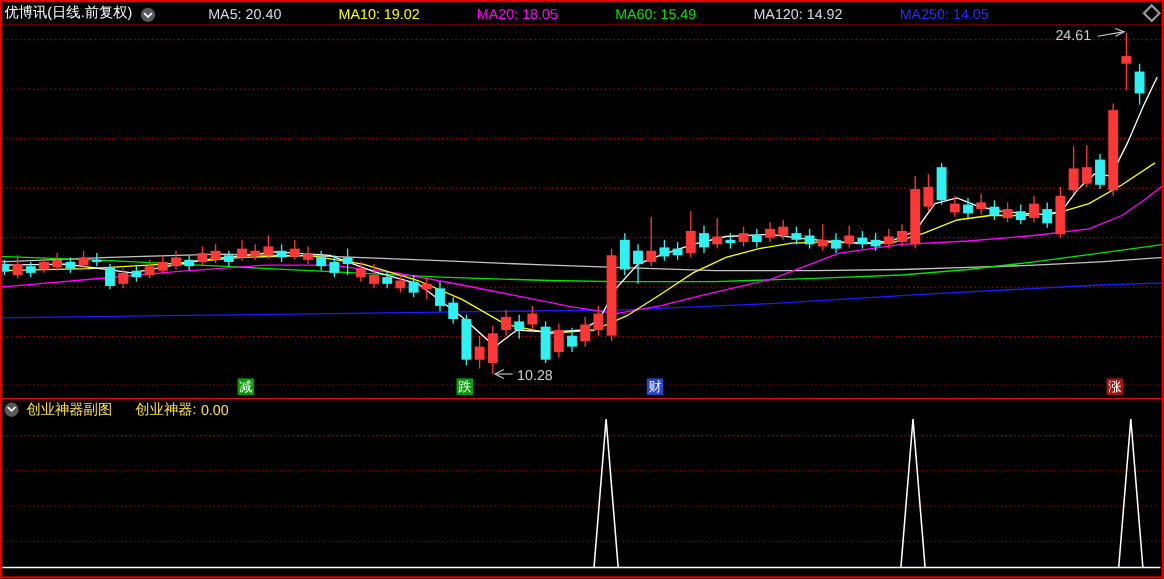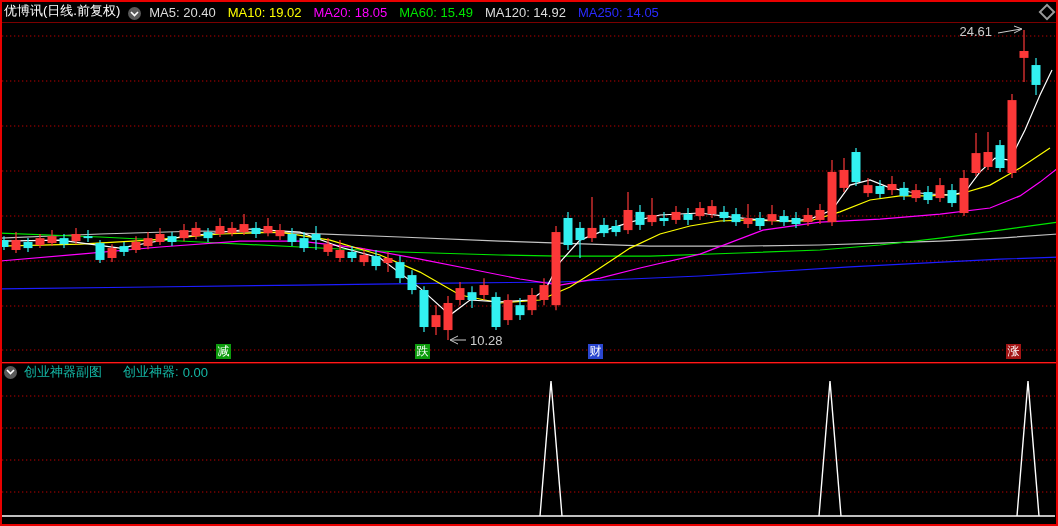--- a/index.html
+++ b/index.html
@@ -7,23 +7,23 @@
        font-family:"Liberation Sans","DejaVu Sans",sans-serif;}
   .frame{position:absolute;inset:0;border:2px solid #e80000;pointer-events:none;z-index:50;}
   .hdr-sep{position:absolute;left:0;top:22px;width:1058px;height:1px;background:#7a0000;z-index:5;}
   .panel-divider{position:absolute;left:0;top:362px;width:1058px;height:1px;background:#ff1a1a;z-index:6;}
   .panel-divider2{position:absolute;left:0;top:363px;width:1058px;height:1px;background:#6b0000;z-index:6;}
   .header{position:absolute;left:4px;top:3px;height:17px;display:flex;align-items:flex-end;gap:8px;z-index:10;
           font-size:13px;white-space:nowrap;}
   .title{color:#ffffff;}
   .circle-icon{width:13px;height:13px;border-radius:50%;background:#5a5a5a;display:inline-flex;
                align-items:center;justify-content:center;flex:0 0 auto;}
-  .ma-item{letter-spacing:0px;}
+  .ma-item{letter-spacing:0px;margin-left:40px;}
   .subhdr{position:absolute;left:4px;top:364px;height:16px;display:flex;align-items:center;gap:7px;
-          z-index:10;font-size:13px;color:#14b8a6;white-space:nowrap;}
+          z-index:10;font-size:13px;color:#fde047;white-space:nowrap;}
   .badge{position:absolute;top:344px;width:15px;height:15px;line-height:15px;text-align:center;
          font-size:12px;color:#ffffff;z-index:12;}
   .diamond{position:absolute;left:1041px;top:6px;width:8px;height:8px;border:2px solid #9a9a9a;
            transform:rotate(45deg);z-index:12;background:transparent;}
   svg#chart-svg{position:absolute;left:0;top:0;z-index:4;}
   text{font-family:"Liberation Sans","DejaVu Sans",sans-serif;}
 </style>
 </head>
 <body>
 

